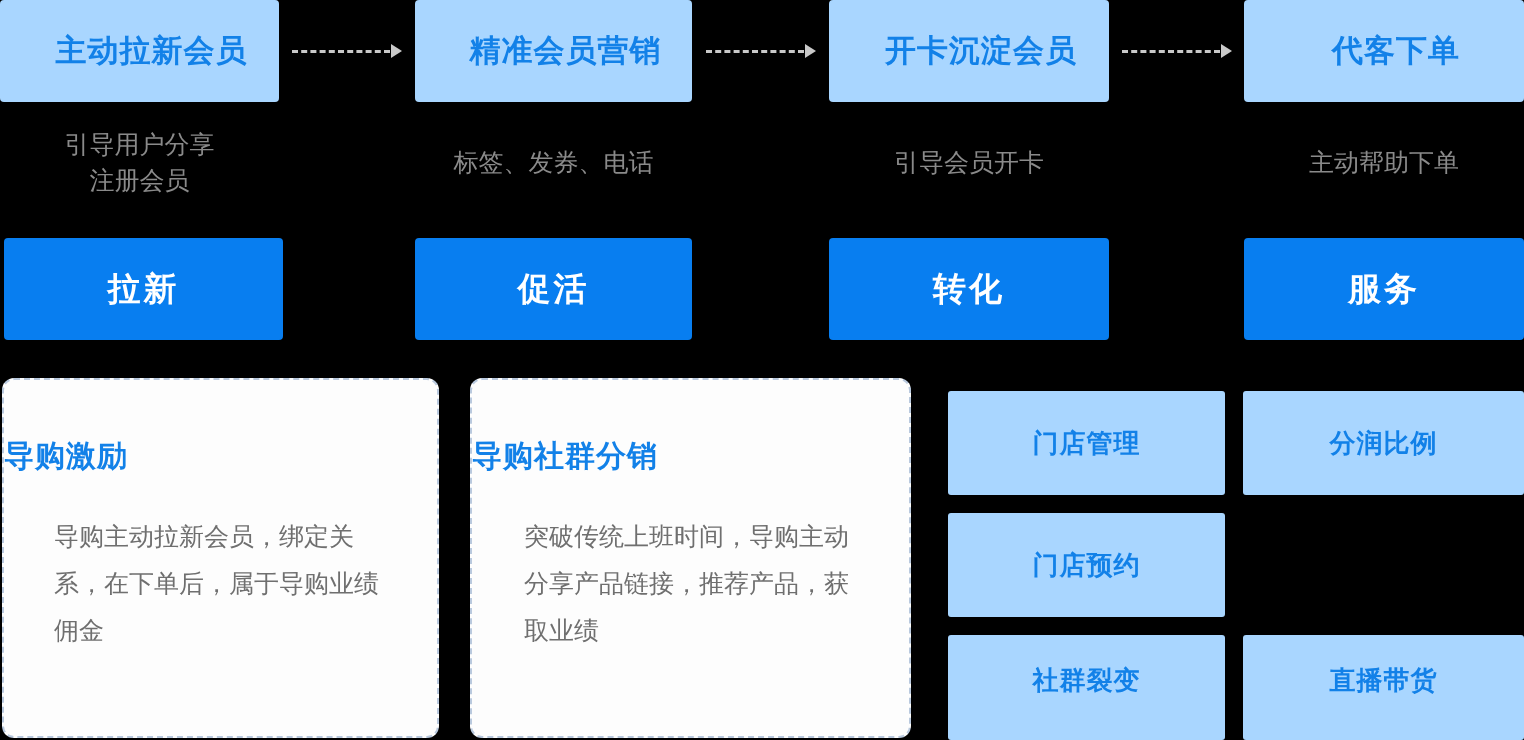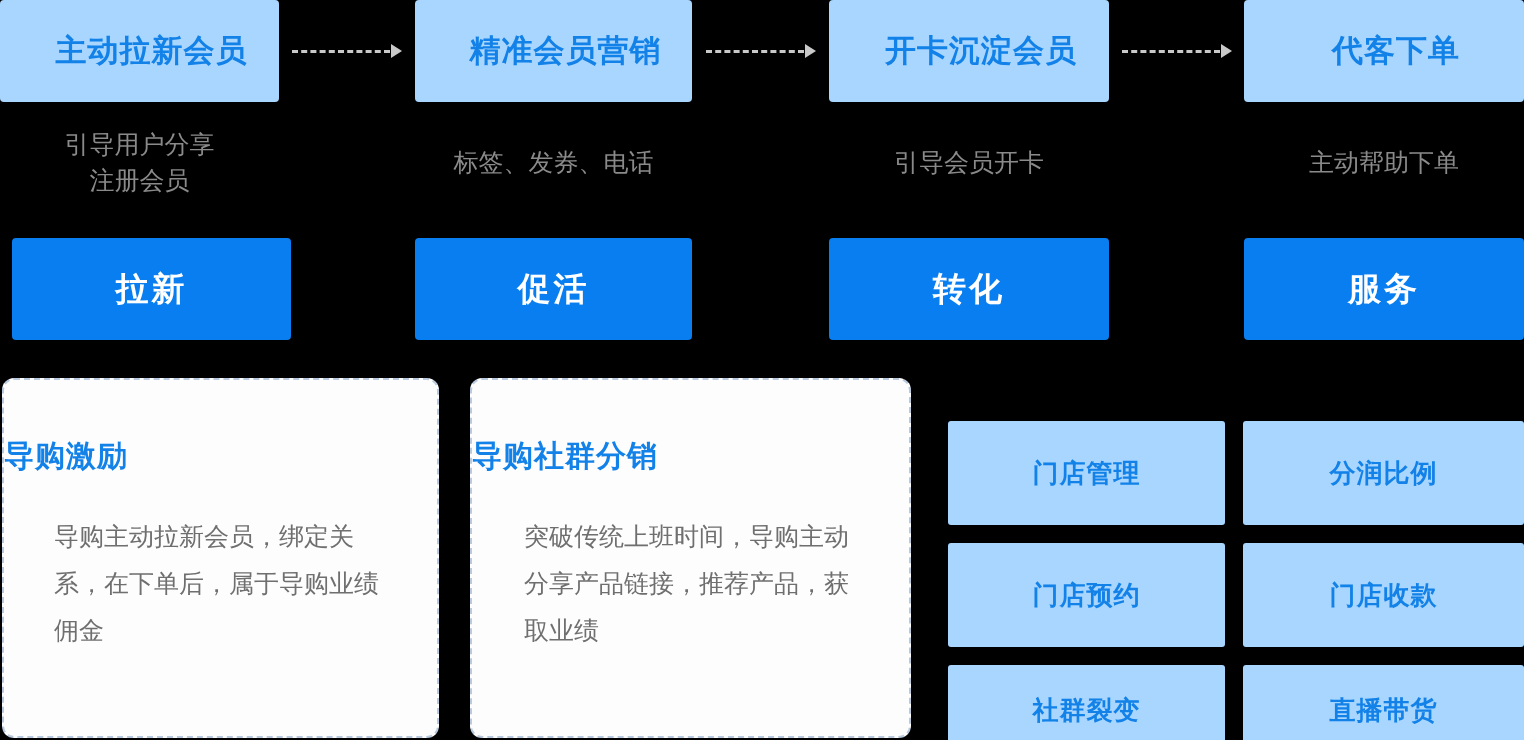--- a/index.html
+++ b/index.html
@@ -119,21 +119,20 @@
   }
 
   
   .tile {
     position: absolute;
     background: #a9d6ff;
     border-radius: 3px;
     display: flex;
     align-items: center;
     justify-content: center;
-    margin-top: 30px;
   }
   .tile .tile-label {
     color: #1281e8;
     font-size: 26px;
     font-weight: bold;
     letter-spacing: 1px;
     white-space: nowrap;
   }
 </style>
 </head>
@@ -174,21 +173,21 @@
 
   <div class="caption" style="left:0px; top:126px; width:279px;">引导用户分享
 注册会员</div>
 
   <div class="caption" style="left:415px; top:144px; width:277px;">标签、发券、电话</div>
 
   <div class="caption" style="left:829px; top:144px; width:280px;">引导会员开卡</div>
 
   <div class="caption" style="left:1244px; top:144px; width:280px;">主动帮助下单</div>
 
-  <div class="funnel-bar" style="left:12px; top:238px; width:279px; height:102px;">
+  <div class="funnel-bar" style="left:4px; top:238px; width:279px; height:102px;">
     <span class="funnel-label">拉新</span>
   </div>
 
   <div class="funnel-bar" style="left:415px; top:238px; width:277px; height:102px;">
     <span class="funnel-label">促活</span>
   </div>
 
   <div class="funnel-bar" style="left:1244px; top:238px; width:280px; height:102px;">
     <span class="funnel-label">服务</span>
   </div>
@@ -212,23 +211,20 @@
   </div>
 
   <div class="tile" style="left:1243px; top:391px; width:281px; height:104px;">
     <span class="tile-label">分润比例</span>
   </div>
 
   <div class="tile" style="left:948px; top:513px; width:277px; height:104px;">
     <span class="tile-label">门店预约</span>
   </div>
 
-  <div class="tile" style="left:1243px; top:513px; width:281px; height:104px;">
-    <span class="tile-label">门店收款</span>
-  </div>
 
   <div class="tile" style="left:948px; top:635px; width:277px; height:105px;">
     <span class="tile-label" style="margin-bottom:14px;">社群裂变</span>
   </div>
 
   <div class="tile" style="left:1243px; top:635px; width:281px; height:105px;">
     <span class="tile-label" style="margin-bottom:14px;">直播带货</span>
   </div>
 
 </div>

